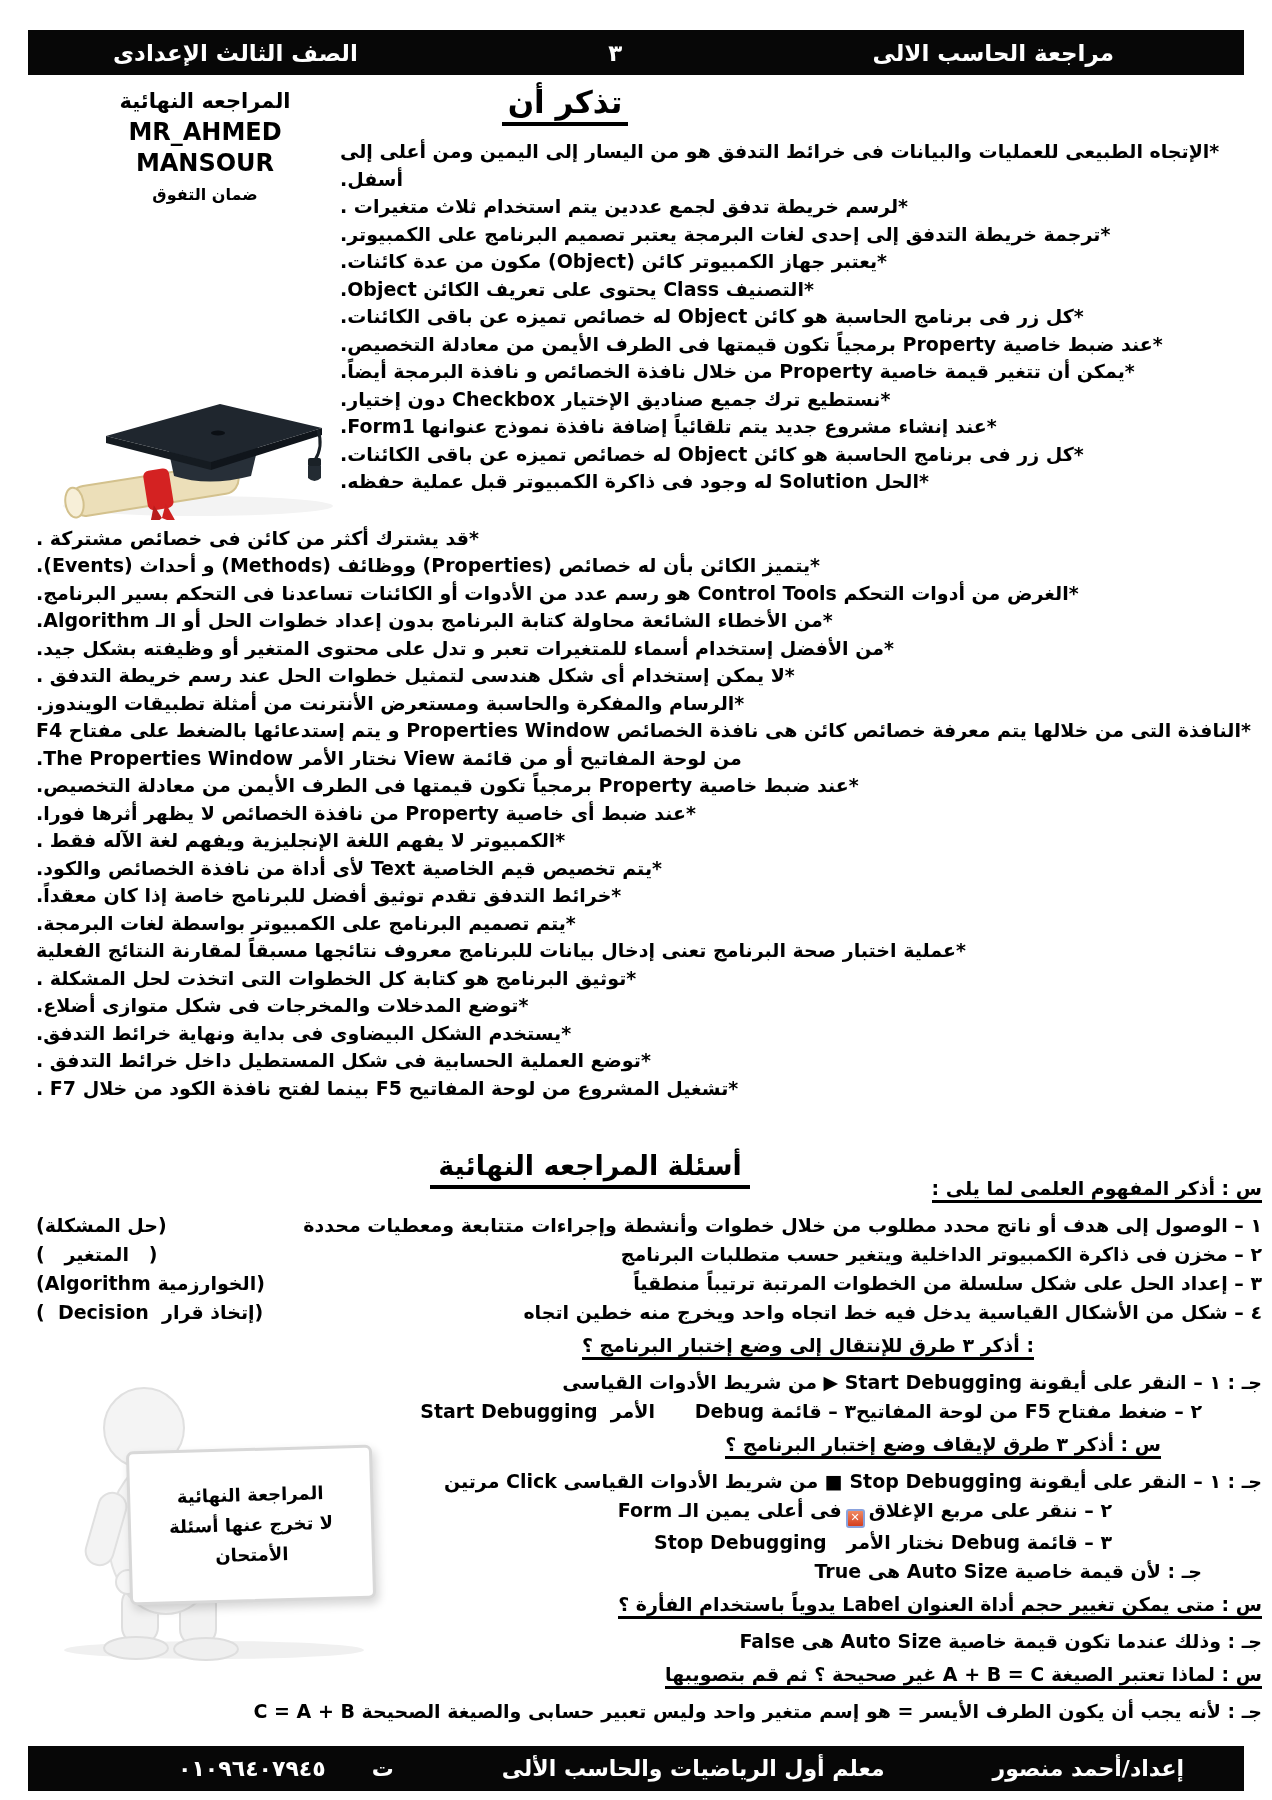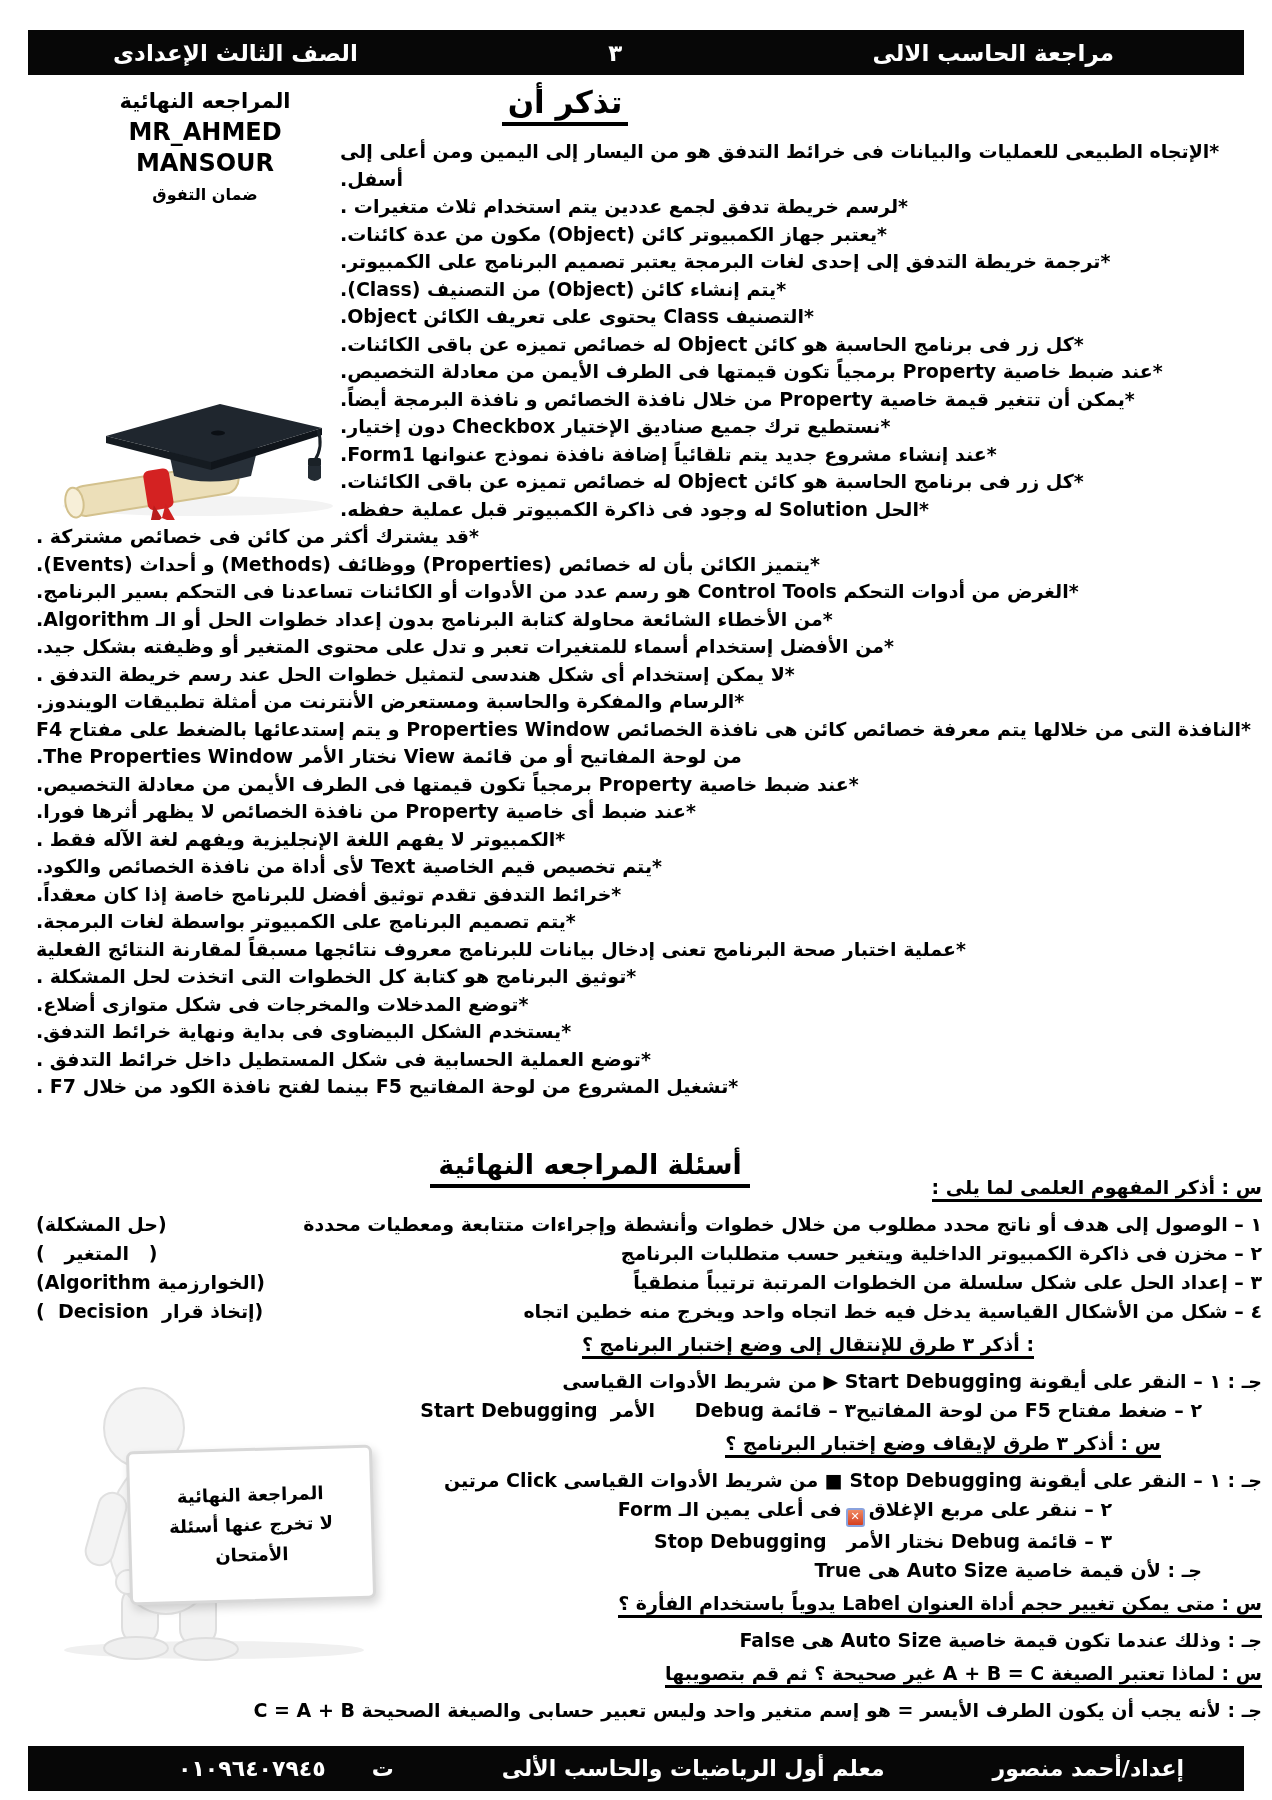--- a/index.html
+++ b/index.html
@@ -31,21 +31,21 @@
   .cap-img { position:absolute; left:48px; top:354px; width:292px; height:166px; }
 
   
   .flow { position:absolute; top:84px; left:0; right:0; }
 
   .doc-title-row { text-align:center; padding-right:142px; height:52px; }
   .doc-title { display:inline-block; font-size:31px; border-bottom:4px solid #000; padding:0 6px 2px; }
 
   .list { text-align:left; font-size:19px; line-height:27.5px; }
   .listA { padding:2px 10px 0 340px; }
-  .listB { padding:0 10px 0 36px; }
+  .listB { padding:0 10px 0 36px;margin-top:29px; }
   .r-item { }
 
   .sec-title-row { text-align:center; padding-right:92px; margin-top:8px; height:56px; }
   .sec-title { display:inline-block; font-size:27px; border-bottom:4px solid #000; padding:0 8px 4px;margin-top:40px; }
 
   .qa { padding:4px 10px 0 36px; font-size:19px; text-align:right; }
   .qa-line { line-height:29px; }
   .uline-row { margin:4px 0 8px; }
   .uline { border-bottom:3px solid #000; padding-bottom:1px; }
   .def-row { display:flex; justify-content:space-between; line-height:29px; }
@@ -115,23 +115,22 @@
 
   <div class="flow">
 
     <div class="doc-title-row">
       <span class="doc-title">تذكر أن</span>
     </div>
 
     <div class="list listA">
         <div class="r-item">*الإتجاه الطبيعى للعمليات والبيانات فى خرائط التدفق هو من اليسار إلى اليمين ومن أعلى إلى أسفل.</div>
         <div class="r-item">*لرسم خريطة تدفق لجمع عددين يتم استخدام ثلاث متغيرات .</div>
+        <div class="r-item">*ترجمة خريطة التدفق إلى إحدى لغات البرمجة يعتبر تصميم البرنامج على الكمبيوتر.</div>
         <div class="r-item">*يعتبر جهاز الكمبيوتر كائن (Object) مكون من عدة كائنات.</div>
-        <div class="r-item">*ترجمة خريطة التدفق إلى إحدى لغات البرمجة يعتبر تصميم البرنامج على الكمبيوتر.</div>
-        <div class="r-item">*يتم إنشاء كائن (Object) من التصنيف (Class).</div>
         <div class="r-item">*التصنيف Class يحتوى على تعريف الكائن Object.</div>
         <div class="r-item">*كل زر فى برنامج الحاسبة هو كائن Object له خصائص تميزه عن باقى الكائنات.</div>
         <div class="r-item">*عند ضبط خاصية Property برمجياً تكون قيمتها فى الطرف الأيمن من معادلة التخصيص.</div>
         <div class="r-item">*يمكن أن تتغير قيمة خاصية Property من خلال نافذة الخصائص و نافذة البرمجة أيضاً.</div>
         <div class="r-item">*نستطيع ترك جميع صناديق الإختيار Checkbox دون إختيار.</div>
         <div class="r-item">*عند إنشاء مشروع جديد يتم تلقائياً إضافة نافذة نموذج عنوانها Form1.</div>
         <div class="r-item">*كل زر فى برنامج الحاسبة هو كائن Object له خصائص تميزه عن باقى الكائنات.</div>
         <div class="r-item">*الحل Solution له وجود فى ذاكرة الكمبيوتر قبل عملية حفظه.</div>
       </div>
 

